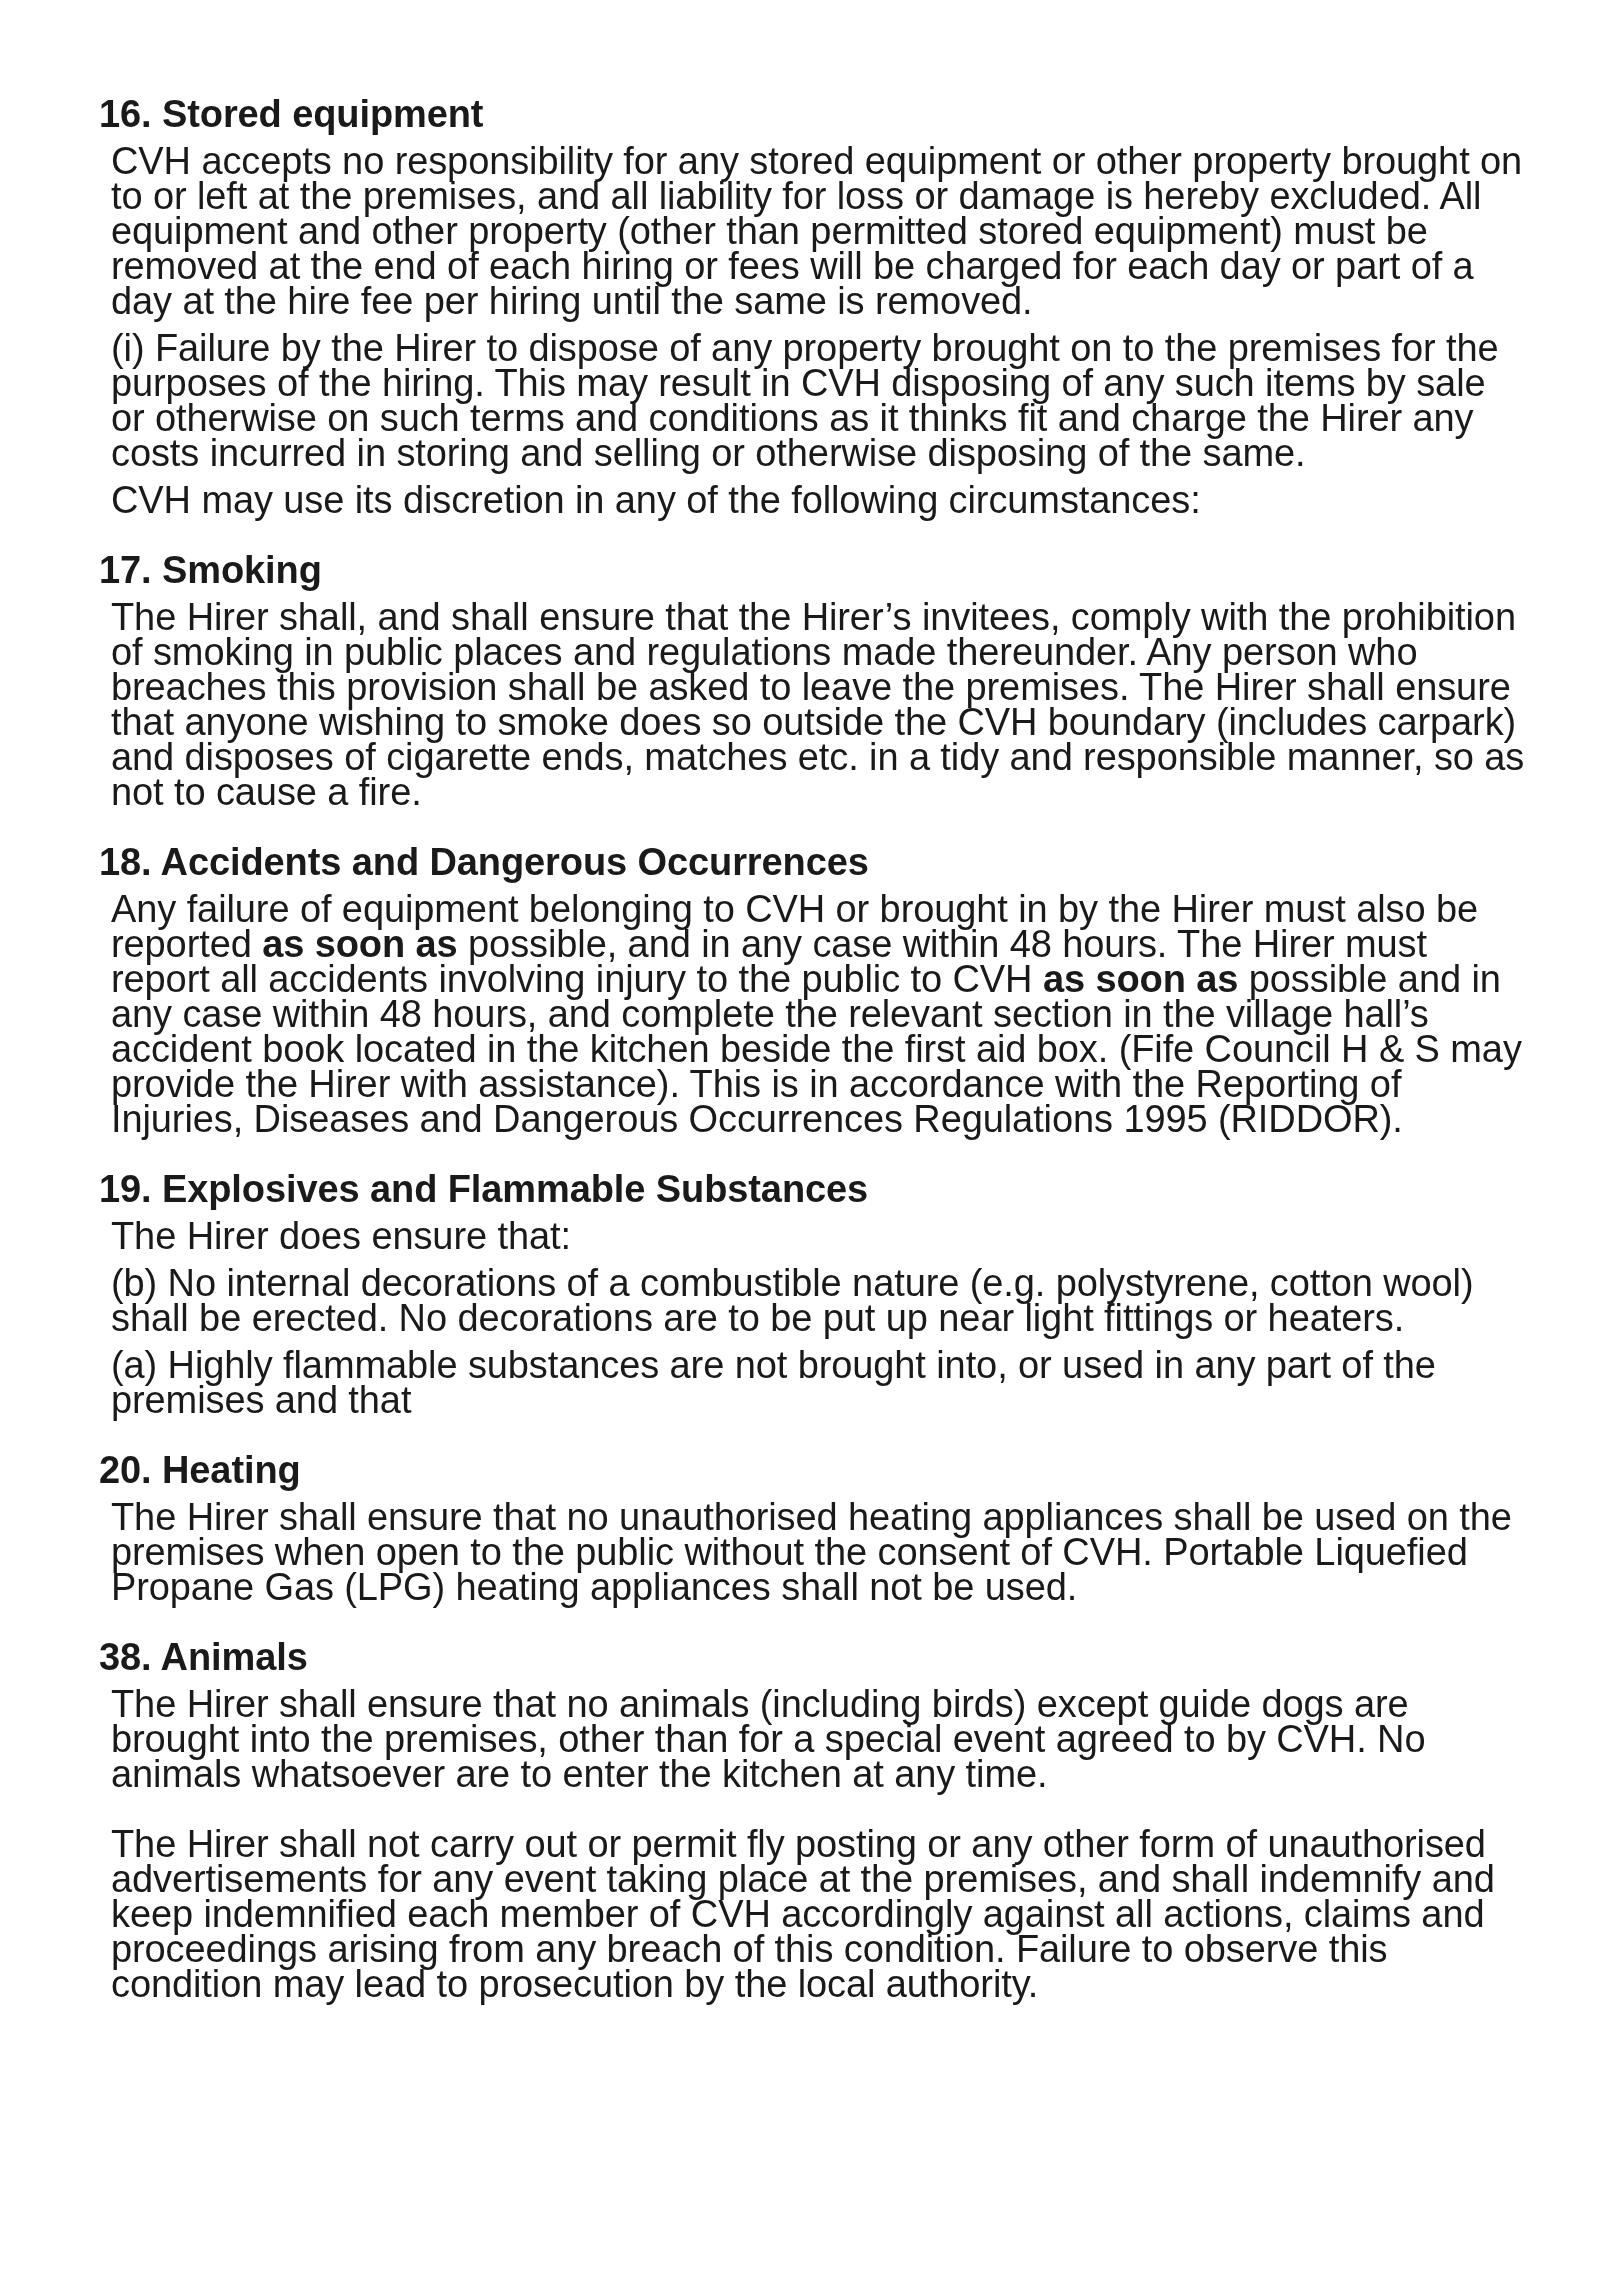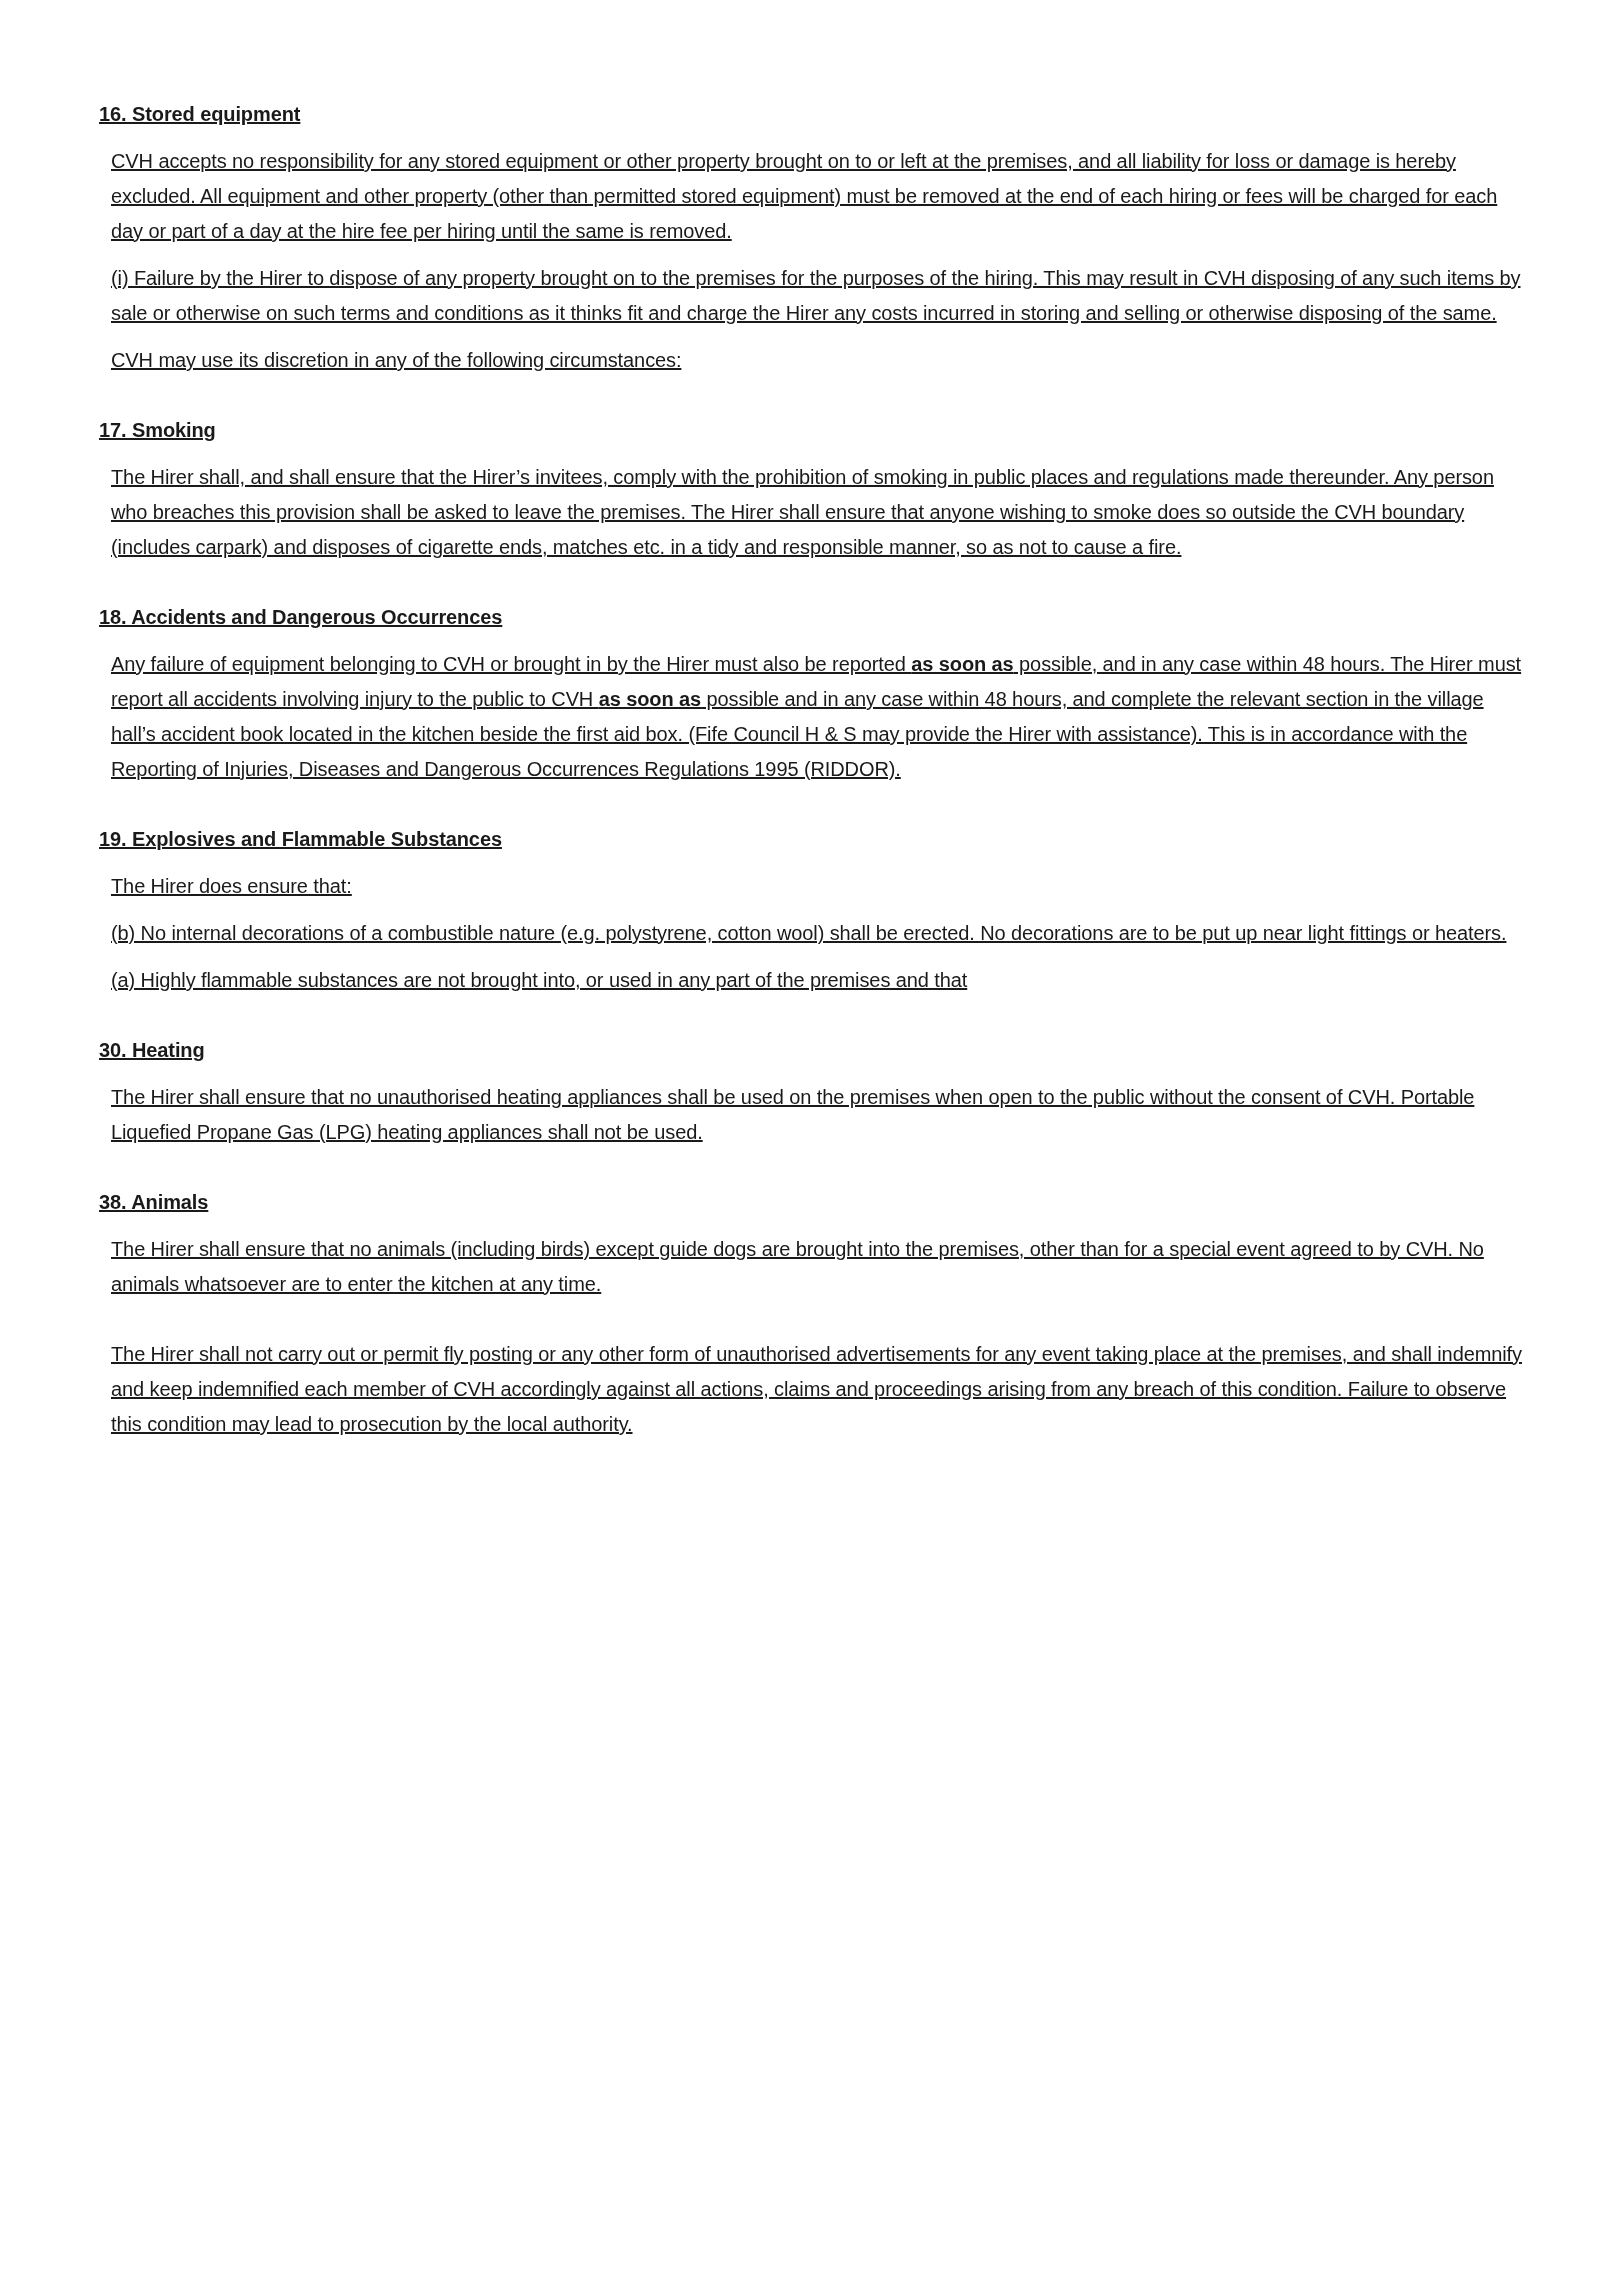--- a/index.html
+++ b/index.html
@@ -13,24 +13,23 @@
       position: relative;
       overflow: hidden;
       font-family: "Liberation Sans", sans-serif;
       color: #1a1a1a;
     }
     .page {
       position: absolute;
       left: 99px;
       top: 97px;
       width: 1440px;
-      font-size: 20px;
+      font-size: 38px;
       line-height: 35px;
       letter-spacing: -0.1px;
-      text-decoration: underline;
     }
     .section {
       margin: 0 0 35px 0;
     }
     .section-title {
       font-weight: bold;
       margin: 0;
     }
     .para {
       margin: 12px;
@@ -62,21 +61,21 @@
   </div>
 
   <div class="section">
     <p class="section-title">19. Explosives and Flammable Substances</p>
     <p class="para">The Hirer does ensure that:</p>
     <p class="para">(b) No internal decorations of a combustible nature (e.g. polystyrene, cotton wool) shall be erected. No decorations are to be put up near light fittings or heaters.</p>
     <p class="para">(a) Highly flammable substances are not brought into, or used in any part of the premises and that</p>
   </div>
 
   <div class="section">
-    <p class="section-title">30. Heating</p>
+    <p class="section-title">20. Heating</p>
     <p class="para">The Hirer shall ensure that no unauthorised heating appliances shall be used on the premises when open to the public without the consent of CVH. Portable Liquefied Propane Gas (LPG) heating appliances shall not be used.</p>
   </div>
 
   <div class="section">
     <p class="section-title">38. Animals</p>
     <p class="para">The Hirer shall ensure that no animals (including birds) except guide dogs are brought into the premises, other than for a special event agreed to by CVH. No animals whatsoever are to enter the kitchen at any time.</p>
   </div>
 
   <div class="section">
     <p class="para">The Hirer shall not carry out or permit fly posting or any other form of unauthorised advertisements for any event taking place at the premises, and shall indemnify and keep indemnified each member of CVH accordingly against all actions, claims and proceedings arising from any breach of this condition. Failure to observe this condition may lead to prosecution by the local authority.</p>

